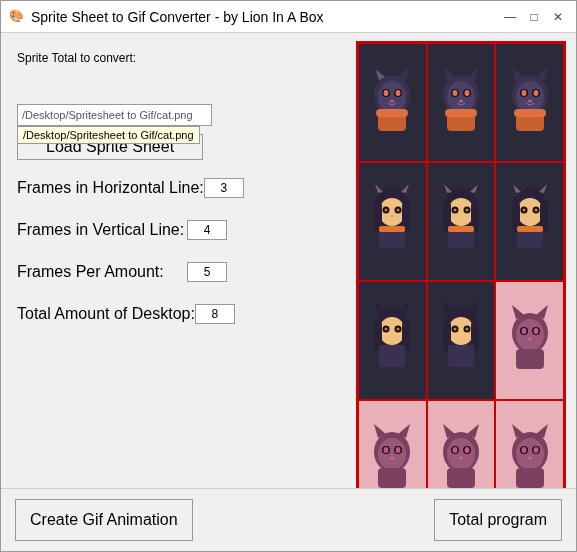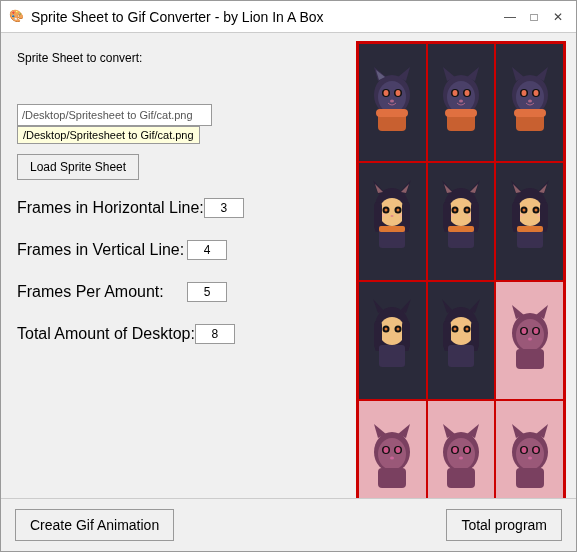--- a/index.html
+++ b/index.html
@@ -113,27 +113,26 @@
       top: 22px;
       background: #ffffdd;
       border: 1px solid #999;
       padding: 2px 5px;
       font-size: 11px;
       white-space: nowrap;
       z-index: 10;
       color: #000;
     }
     .load-btn {
-      padding: 3px 12px;
-      font-size: 12px;
+      padding: 3px 28px;
+      font-size: 16px;
       background: #f0f0f0;
       border: 1px solid #999;
       cursor: pointer;
       height: 26px;
-      margin-top: 20px;
     }
 
     .number-field-row {
       display: flex;
       align-items: center;
       margin-bottom: 22px;
     }
     .number-field-row .field-label {
       min-width: 170px;
     }
@@ -149,25 +148,25 @@
     .bottom-bar {
       display: flex;
       justify-content: space-between;
       align-items: center;
       padding: 10px 14px;
       border-top: 1px solid #ccc;
       background: #f0f0f0;
     }
     .action-btn {
       padding: 5px 14px;
-      font-size: 14px;
+      font-size: 16px;
       background: #f0f0f0;
       border: 1px solid #999;
       cursor: pointer;
-      height: 32px;
+      height: 42px;
     }
 
     
     .right-panel {
       width: 230px;
       padding: 8px;
       display: flex;
       align-items: flex-start;
       justify-content: center;
     }
@@ -213,21 +212,21 @@
       <button class="title-btn">□</button>
       <button class="title-btn close">✕</button>
     </div>
   </div>
 
   <div class="content">
 
     <div class="left-panel">
 
       <div class="sprite-sheet-section">
-        <div class="sprite-sheet-label">Sprite Sheet to convert:</div>
+        <div class="sprite-sheet-label">Sprite Total to convert:</div>
         <div class="sprite-sheet-path-row">
           <input class="path-input" type="text" value="/Desktop/Spritesheet to Gif/cat.png" readonly="" style="">
           <div class="tooltip-path">/Desktop/Spritesheet to Gif/cat.png</div>
         </div>
         <div style="margin-bottom:8px;">
           <button class="load-btn">Load Sprite Sheet</button>
         </div>
       </div>
 
       <div class="number-field-row">

